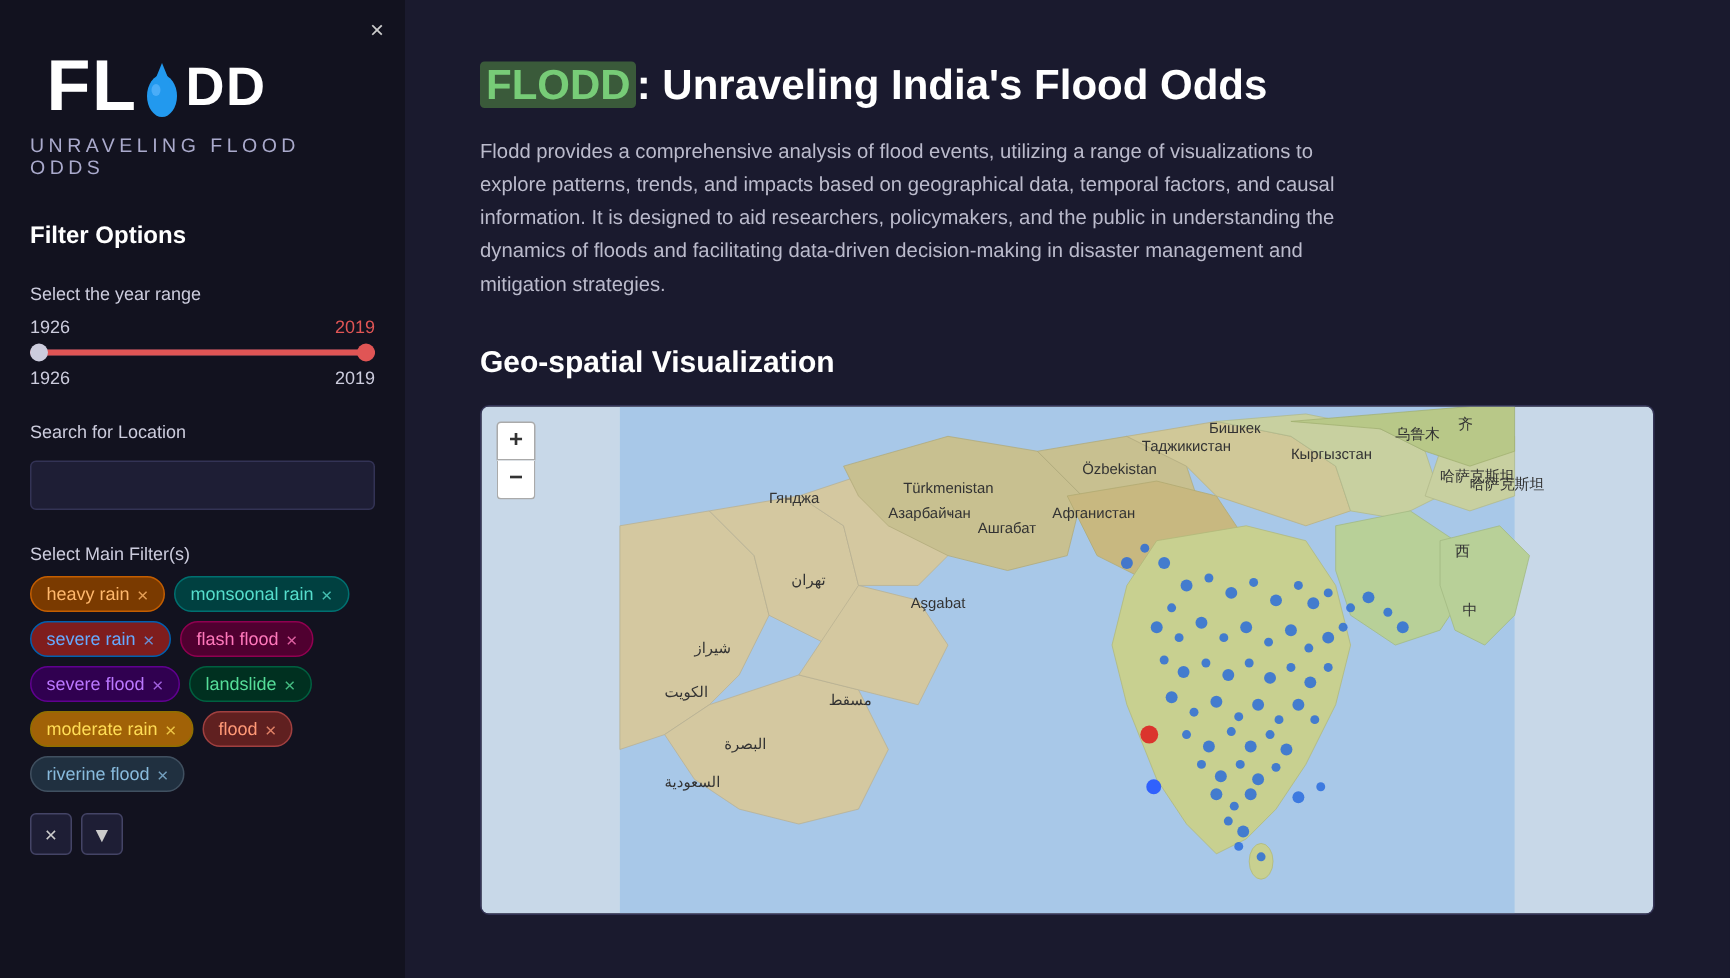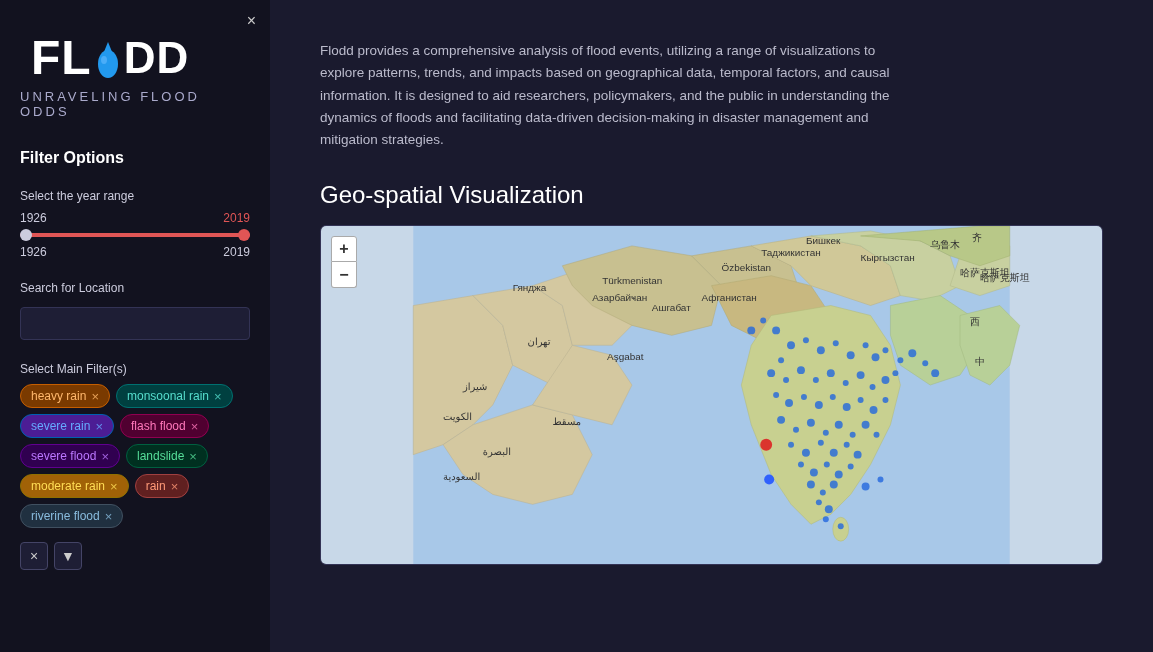--- a/index.html
+++ b/index.html
@@ -168,21 +168,21 @@
       background: #7a3a00;
       border-color: #c45e00;
       color: #ffb86c;
     }
     .chip.teal {
       background: #004040;
       border-color: #007070;
       color: #55ddcc;
     }
     .chip.blue {
-      background: #4c1d95;
+      background: #7f1d1d;
       border-color: #0060b0;
       color: #66aaff;
     }
     .chip.red {
       background: #500030;
       border-color: #900050;
       color: #ff77bb;
     }
     .chip.purple {
       background: #300050;
@@ -264,22 +264,22 @@
 
     .page-description {
       font-size: 13.5px;
       color: #bbbbcc;
       line-height: 1.65;
       margin-bottom: 30px;
       max-width: 580px;
     }
 
     .section-title {
-      font-size: 24px;
-      font-weight: 400;
+      font-size: 20px;
+      font-weight: 700;
       color: #ffffff;
       margin-bottom: 16px;
     }
 
     
     .map-container {
       width: 100%;
       height: 340px;
       border-radius: 6px;
       overflow: hidden;
@@ -348,21 +348,21 @@
   <button class="sidebar-close">×</button>
 
   <div class="logo-section">
     <div class="logo-container">
       <span style="font-size:48px;font-weight:900;color:#fff;letter-spacing:1px;margin-left:11px;">FL</span>
       <svg width="30" height="48" viewBox="0 0 30 48" style="margin:0 1px;">
         <ellipse cx="15" cy="30" rx="10" ry="14" fill="#2299ee"></ellipse>
         <polygon points="15,8 6,30 24,30" fill="#2299ee"></polygon>
         <ellipse cx="11" cy="26" rx="3" ry="4" fill="#66bbff" opacity="0.6"></ellipse>
       </svg>
-      <span style="font-size:44px;font-weight:900;color:#fff;letter-spacing:1px;">DD</span>
+      <span style="font-size:36px;font-weight:900;color:#fff;letter-spacing:1px;">DD</span>
     </div>
     <div class="logo-subtitle">UNRAVELING FLOOD ODDS</div>
   </div>
 
   <div class="sidebar-content">
     <div class="filter-title">Filter Options</div>
 
     
     <div class="filter-label">Select the year range</div>
     <div class="year-range-labels">
@@ -408,21 +408,21 @@
       </div>
       <div class="chip green">
         <span>landslide</span>
         <span class="chip-x">×</span>
       </div>
       <div class="chip yellow">
         <span>moderate rain</span>
         <span class="chip-x">×</span>
       </div>
       <div class="chip coral">
-        <span>rain</span>
+        <span>flood</span>
         <span class="chip-x">×</span>
       </div>
       <div class="chip slate">
         <span>riverine flood</span>
         <span class="chip-x">×</span>
       </div>
     </div>
 
     
     <div class="dropdown-row">
@@ -430,20 +430,23 @@
         <span>×</span>
       </div>
       <div class="dropdown-btn">
         <span>▼</span>
       </div>
     </div>
   </div>
 </div>
 
 <div class="main-content">
+  <h1 class="page-title">
+    <span class="title-highlight">FLODD</span><span>: Unraveling India's Flood Odds</span>
+  </h1>
 
   <p class="page-description">Flodd provides a comprehensive analysis of flood events, utilizing a range of visualizations to explore patterns, trends, and impacts based on geographical data, temporal factors, and causal information. It is designed to aid researchers, policymakers, and the public in understanding the dynamics of floods and facilitating data-driven decision-making in disaster management and mitigation strategies.</p>
 
   <h2 class="section-title">Geo-spatial Visualization</h2>
 
   <div class="map-container">
     <div class="map-bg">
       
       <div class="map-zoom">
         <button class="map-zoom-btn">+</button>

